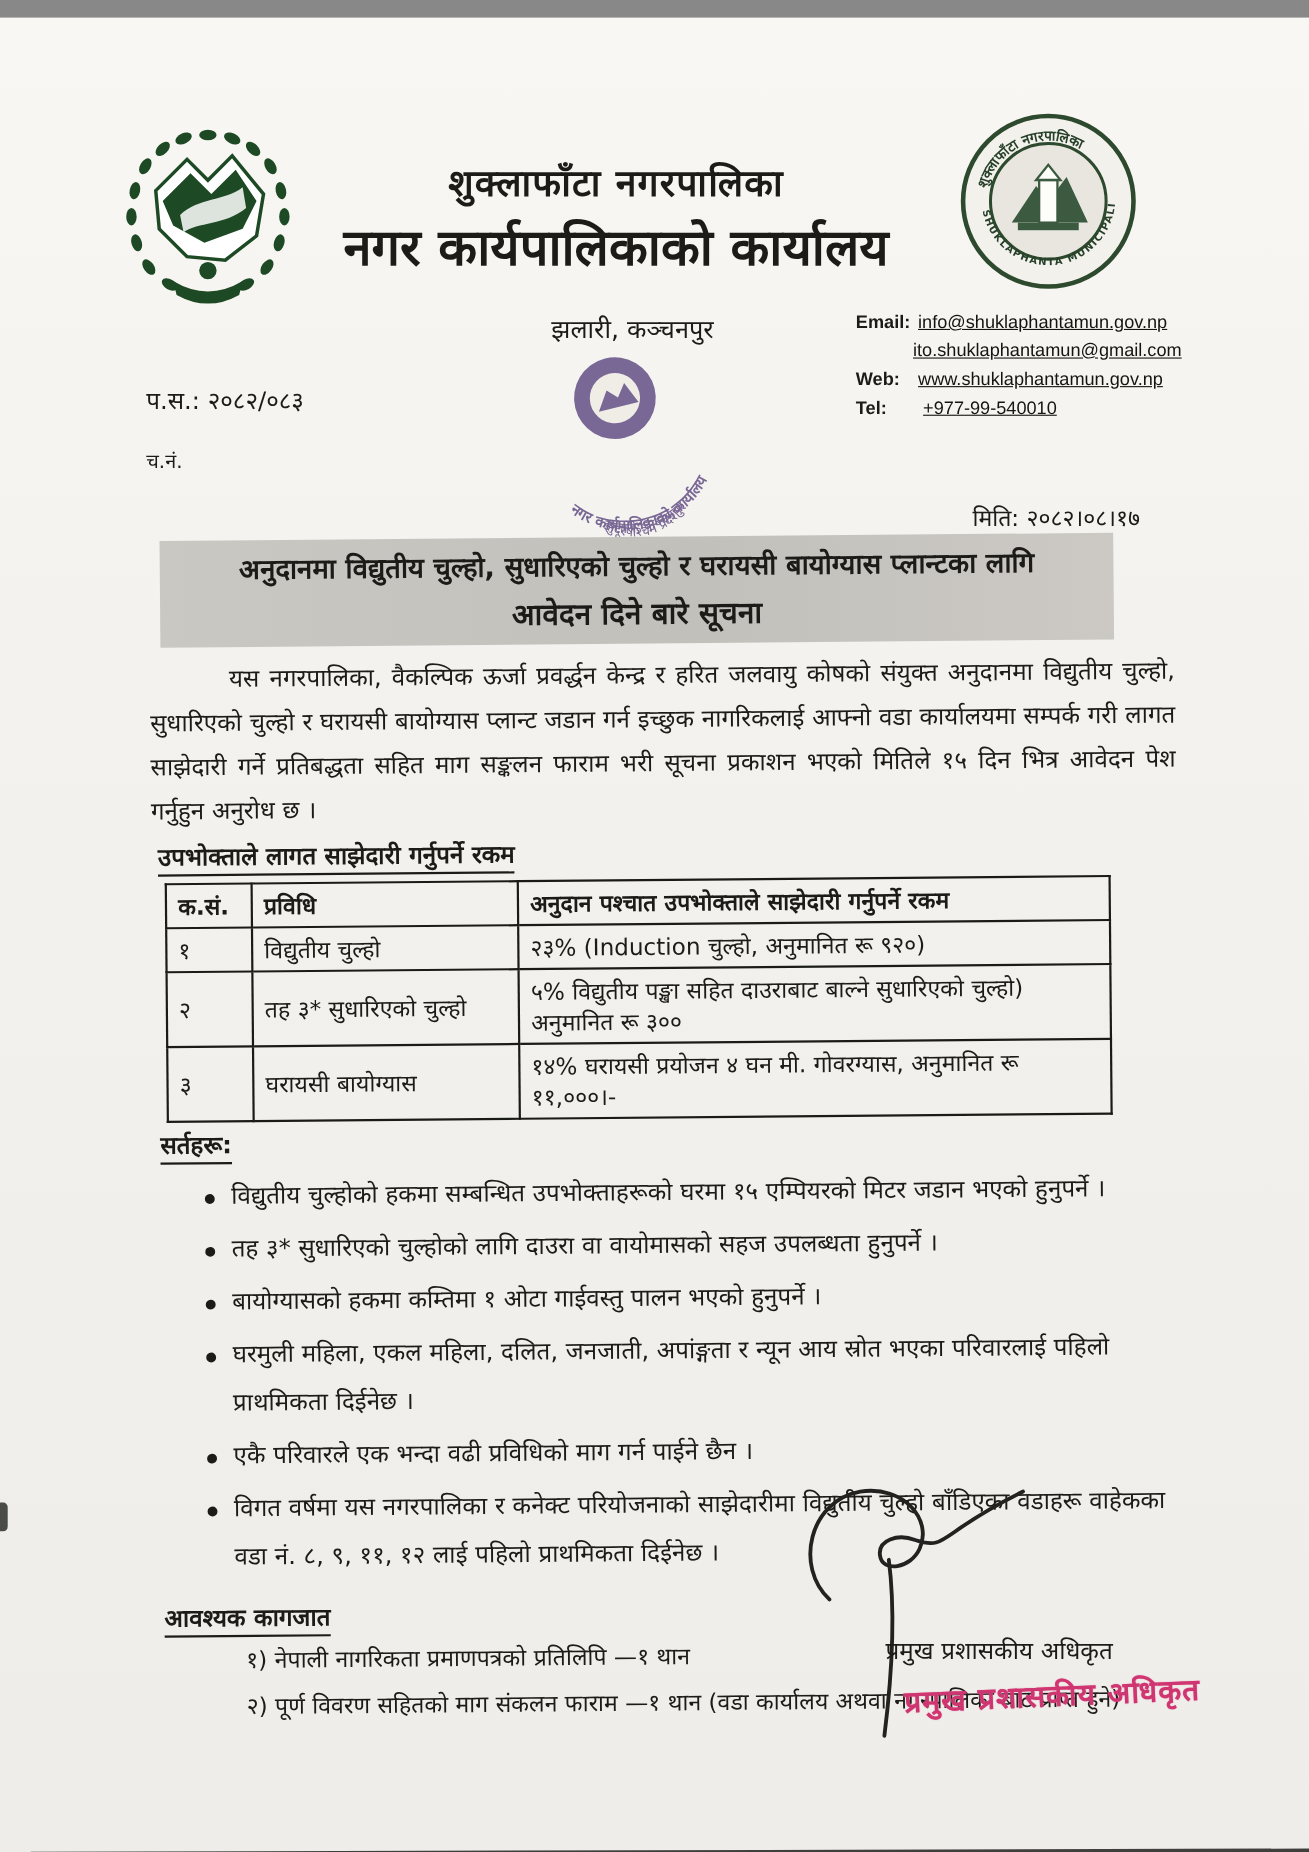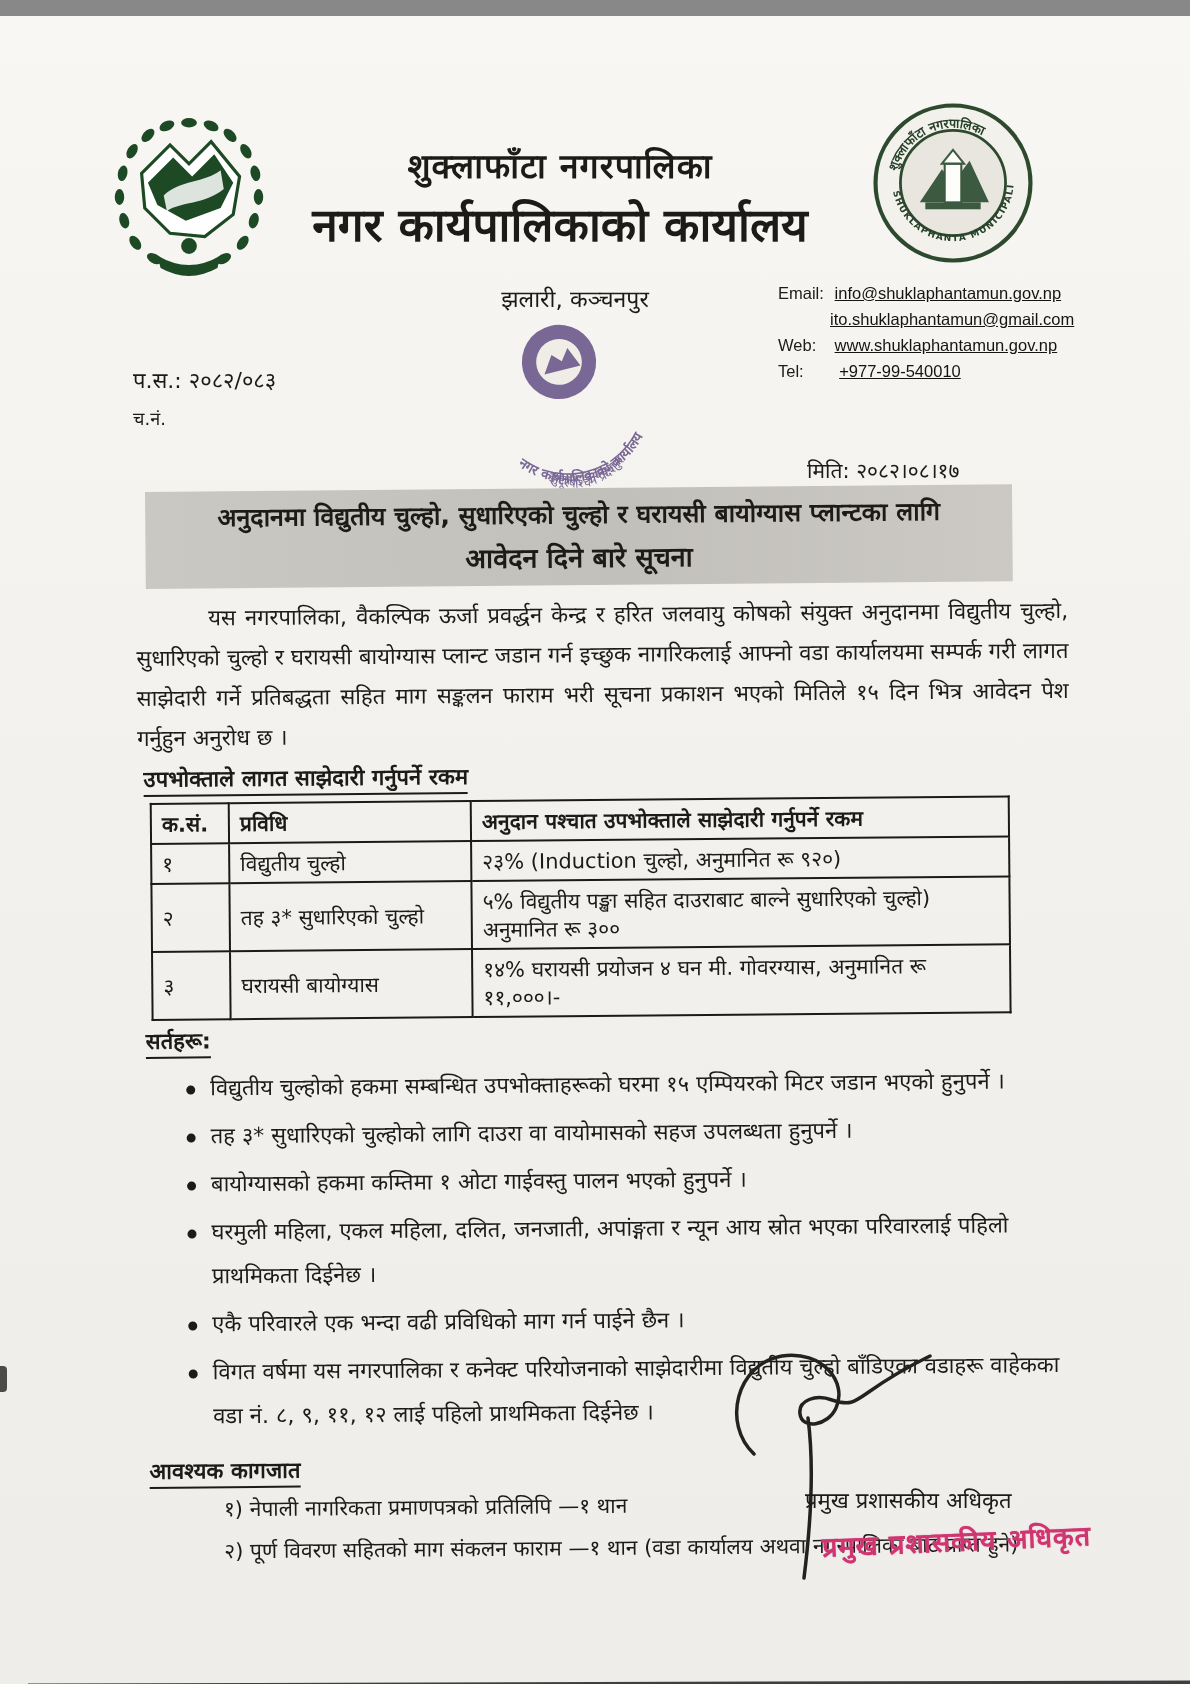--- a/index.html
+++ b/index.html
@@ -19,26 +19,26 @@
   .office-name{position:absolute;left:225px;top:176px;width:670px;text-align:center;
     font-size:46px;font-weight:bold;}
   .seal{position:absolute;left:870px;top:84px;width:166px;height:166px;}
   .addr1{position:absolute;left:400px;top:266px;width:350px;text-align:center;font-size:23px;}
   .addr2{position:absolute;left:370px;top:306px;width:410px;text-align:center;font-size:23px;}
   .purple-stamp{position:absolute;left:468px;top:282px;width:200px;height:200px;
     transform:rotate(-14deg);opacity:.82;}
   .contact{position:absolute;left:778px;top:264px;width:300px;font-size:16.5px;line-height:26px;
     font-family:"Liberation Sans","DejaVu Sans",sans-serif;}
   .contact .row{white-space:nowrap;}
-  .contact .lbl{font-weight:normal;display:inline-block;min-width:52px;}
+  .contact .lbl{font-weight:bold;display:inline-block;min-width:52px;}
   .contact .val{font-weight:400;text-decoration:underline;color:#161412;}
   .contact .indent{padding-left:52px;}
-  .ref-no{position:absolute;left:133px;top:348px;font-size:22px;}
+  .ref-no{position:absolute;left:133px;top:332px;font-size:22px;}
   .chalani{position:absolute;left:133px;top:390px;font-size:18px;}
-  .date-line{position:absolute;left:807px;top:440px;font-size:21px;}
+  .date-line{position:absolute;left:884px;top:440px;font-size:21px;}
   
   .content{position:absolute;left:135px;top:476px;width:934px;
     transform:rotate(-0.5deg);transform-origin:0 0;}
   .banner{margin-left:10px;width:855px;
     background:linear-gradient(90deg,#cac8c3,#c2c0bb 55%,#ccc9c4);
     padding:8px 6px 10px 6px;text-align:center;}
   .banner .l1{font-size:25px;font-weight:bold;}
   .banner .l2{font-size:27px;font-weight:bold;margin-top:8px;}
   .body-para{margin-top:10px;font-size:22px;line-height:40px;text-align:justify;
     text-indent:72px;width:932px;}

